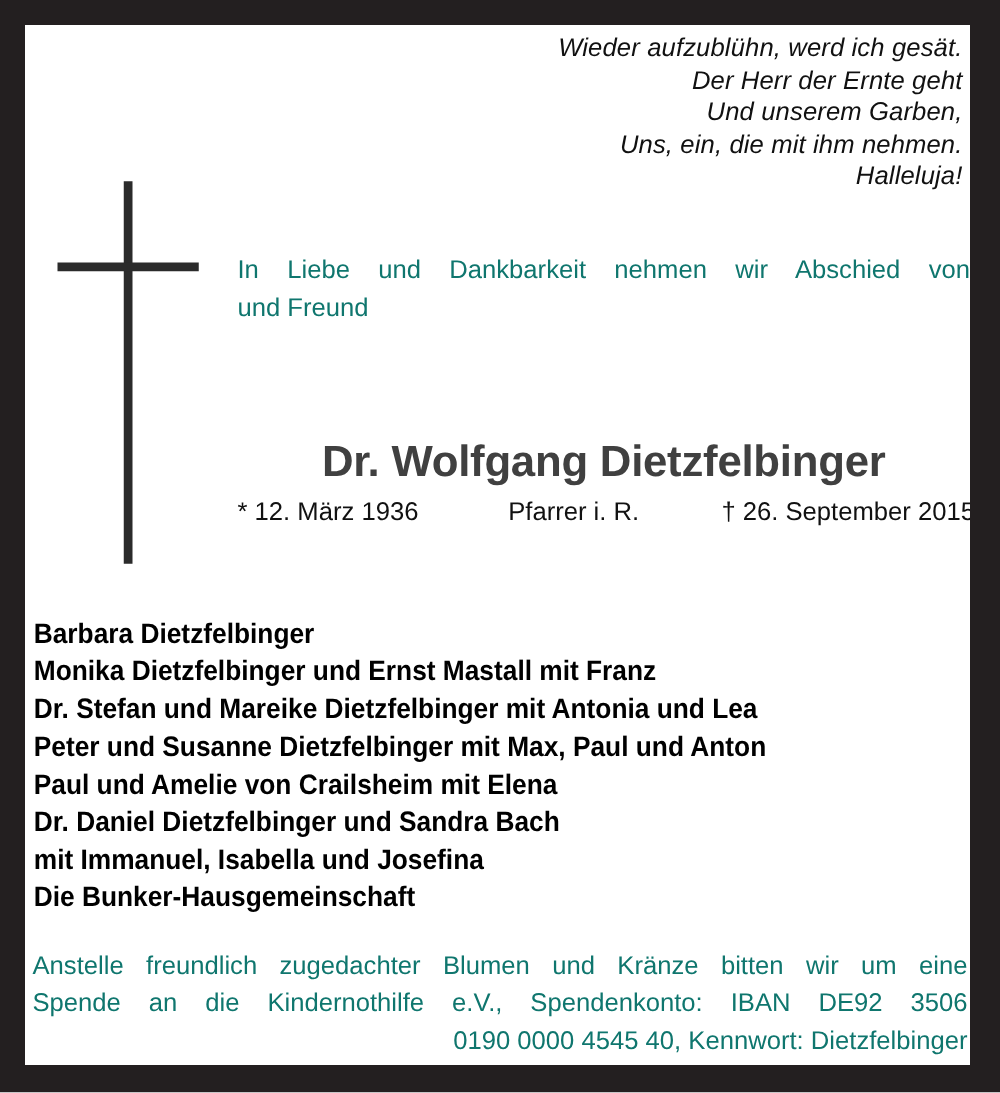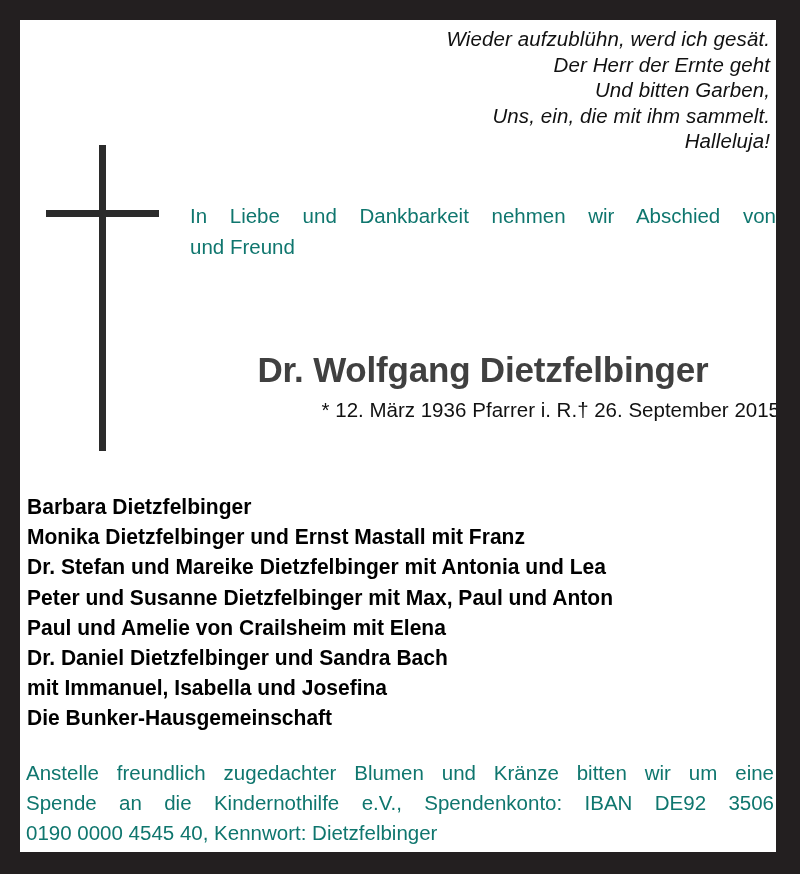--- a/index.html
+++ b/index.html
@@ -111,21 +111,21 @@
     white-space: nowrap;
   }
 
   
   .dates {
     position: absolute;
     left: 170px;
     top: 378px;
     width: 590px;
     display: flex;
-    justify-content: flex-end;
+    justify-content: space-between;
     align-items: baseline;
     font-size: 20.5px;
     color: #111111;
     white-space: nowrap;
   }
   .dates .mid { padding-left: 6px; }
 
   
   .survivors {
     position: absolute;
@@ -145,42 +145,42 @@
   
   .donation {
     position: absolute;
     left: 6px;
     top: 738px;
     width: 748px;
     font-size: 20.5px;
     line-height: 30px;
     color: #0f766e;
   }
-  .donation .l { display: block; }
+  .donation .l { display: block; text-align: right; }
   .donation .l.j {
     text-align: justify;
     text-align-last: justify;
   }
 </style>
 </head>
 <body>
 
 <div class="obituary">
   <div class="card">
 
     <div class="cross">
       <div class="stem"></div>
       <div class="arm"></div>
     </div>
 
     <div class="poem">
       <span class="line">Wieder aufzublühn, werd ich gesät.</span>
       <span class="line">Der Herr der Ernte geht</span>
-      <span class="line">Und bitten Garben,</span>
-      <span class="line">Uns, ein, die mit ihm sammelt.</span>
+      <span class="line">Und unserem Garben,</span>
+      <span class="line">Uns, ein, die mit ihm nehmen.</span>
       <span class="line">Halleluja!</span>
     </div>
 
     <div class="intro">
       <span class="l j">In Liebe und Dankbarkeit nehmen wir Abschied von</span>
       <span class="l">und Freund</span>
     </div>
 
     <div class="name">Dr. Wolfgang Dietzfelbinger</div>
 

